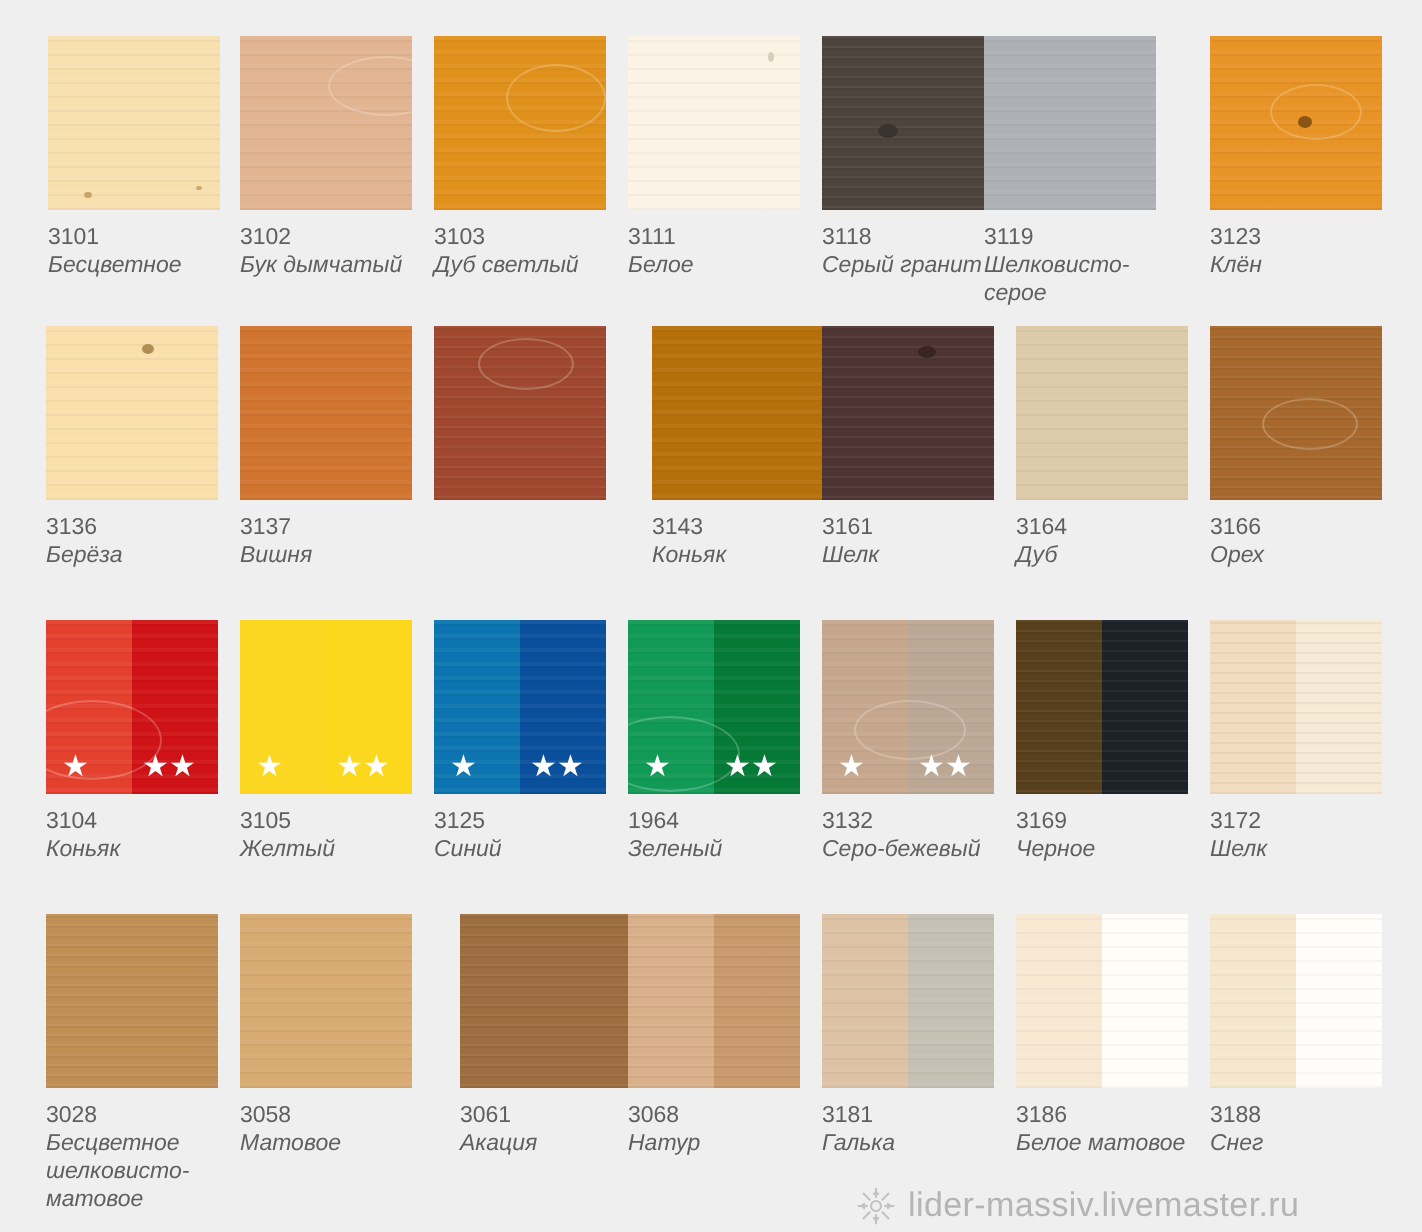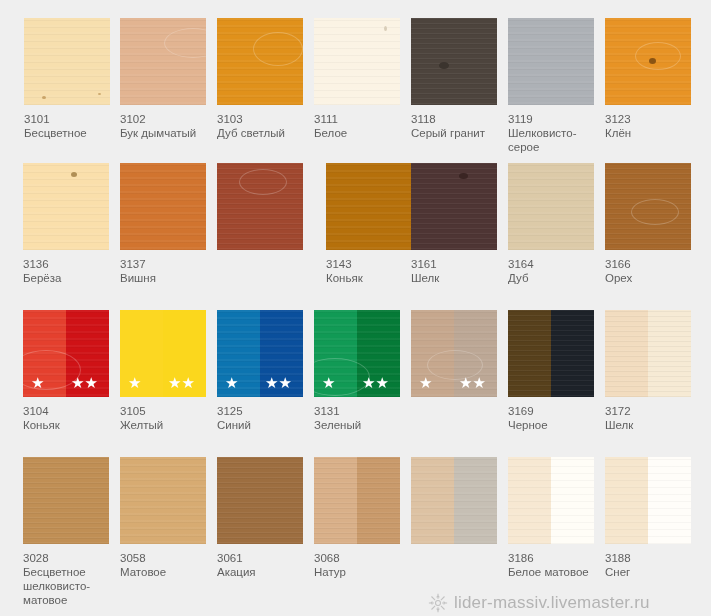--- a/index.html
+++ b/index.html
@@ -118,20 +118,21 @@
     font-size: 11.5px;
     color: #5f5f5f;
     line-height: 14px;
     white-space: nowrap;
   }
   .name {
     font-size: 11.5px;
     color: #5f5f5f;
     line-height: 14px;
     word-break: break-word;
+    font-style: italic;
   }
 
   #watermark {
     position: absolute;
     left: 428px;
     bottom: 3px;
     display: flex;
     align-items: center;
     gap: 6px;
     color: #b4b4b4;
@@ -206,21 +207,21 @@
           <div class="half full" style="background: rgb(77, 68, 61);">
             <div class="grain"></div>
           </div>
           <div class="knot" style="left: 28px; top: 44px; width: 10px; height: 7px; background: rgb(59, 52, 46);"></div>
         </div>
         <div class="label">
           <div class="code">3118</div>
           <div class="name">Серый гранит</div>
         </div>
       </div>
-      <div class="cell" style="left: 508px;">
+      <div class="cell" style="left: 492px;">
         <div class="swatch">
           <div class="half full" style="background: rgb(173, 177, 182);">
             <div class="grain soft"></div>
           </div>
         </div>
         <div class="label">
           <div class="code">3119</div>
           <div class="name">Шелковисто-серое</div>
         </div>
       </div>
@@ -381,38 +382,42 @@
           <div class="half right" style="background: rgb(5, 122, 55);">
             <div class="grain soft"></div>
           </div>
           <div class="arc" style="left: -14px; top: 48px; width: 70px; height: 38px;"></div>
           <div class="stars">
             <span class="star s1">★</span>
             <span class="star s2">★★</span>
           </div>
         </div>
         <div class="label">
-          <div class="code">3131</div>
+          <div class="code">1964</div>
           <div class="name">Зеленый</div>
         </div>
       </div>
       <div class="cell" style="left: 411px;">
         <div class="swatch">
           <div class="half left" style="background: rgb(198, 167, 141);">
             <div class="grain soft"></div>
           </div>
           <div class="half right" style="background: rgb(188, 167, 149);">
             <div class="grain soft"></div>
           </div>
           <div class="arc" style="left: 16px; top: 40px; width: 56px; height: 30px;"></div>
           <div class="stars">
             <span class="star s1">★</span>
             <span class="star s2">★★</span>
           </div>
         </div>
+        <div class="label">
+          <div class="code">3132</div>
+          <div class="name">Серо-бежевый</div>
+        </div>
       </div>
       <div class="cell" style="left: 508px;">
         <div class="swatch">
           <div class="half left" style="background: rgb(87, 64, 28);">
             <div class="grain"></div>
           </div>
           <div class="half right" style="background: rgb(29, 34, 41);">
             <div class="grain"></div>
           </div>
         </div>
@@ -452,21 +457,21 @@
         <div class="swatch">
           <div class="half full" style="background: rgb(215, 171, 114);">
             <div class="grain soft"></div>
           </div>
         </div>
         <div class="label">
           <div class="code">3058</div>
           <div class="name">Матовое</div>
         </div>
       </div>
-      <div class="cell" style="left: 217px;">
+      <div class="cell" style="left: 230px;">
         <div class="swatch">
           <div class="half full" style="background: rgb(157, 110, 64);">
             <div class="grain"></div>
           </div>
         </div>
         <div class="label">
           <div class="code">3061</div>
           <div class="name">Акация</div>
         </div>
       </div>
@@ -485,20 +490,24 @@
         </div>
       </div>
       <div class="cell" style="left: 411px;">
         <div class="swatch">
           <div class="half left" style="background: rgb(221, 194, 163);">
             <div class="grain soft"></div>
           </div>
           <div class="half right" style="background: rgb(198, 191, 180);">
             <div class="grain soft"></div>
           </div>
+        </div>
+        <div class="label">
+          <div class="code">3181</div>
+          <div class="name">Галька</div>
         </div>
       </div>
       <div class="cell" style="left: 508px;">
         <div class="swatch">
           <div class="half left" style="background: rgb(247, 232, 210);">
             <div class="grain soft"></div>
           </div>
           <div class="half right" style="background: rgb(255, 253, 247);">
             <div class="grain soft"></div>
           </div>

